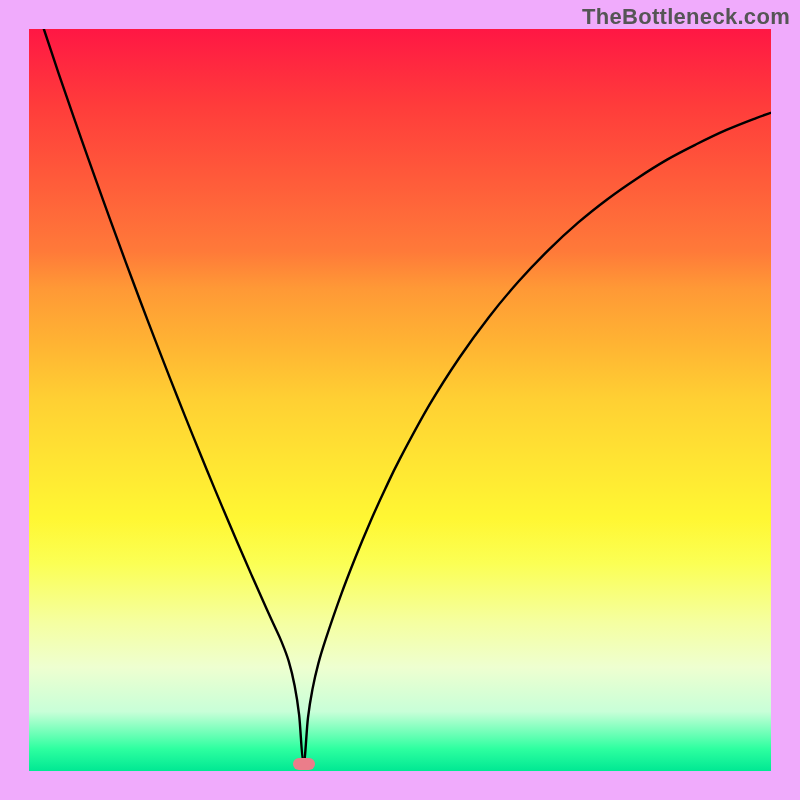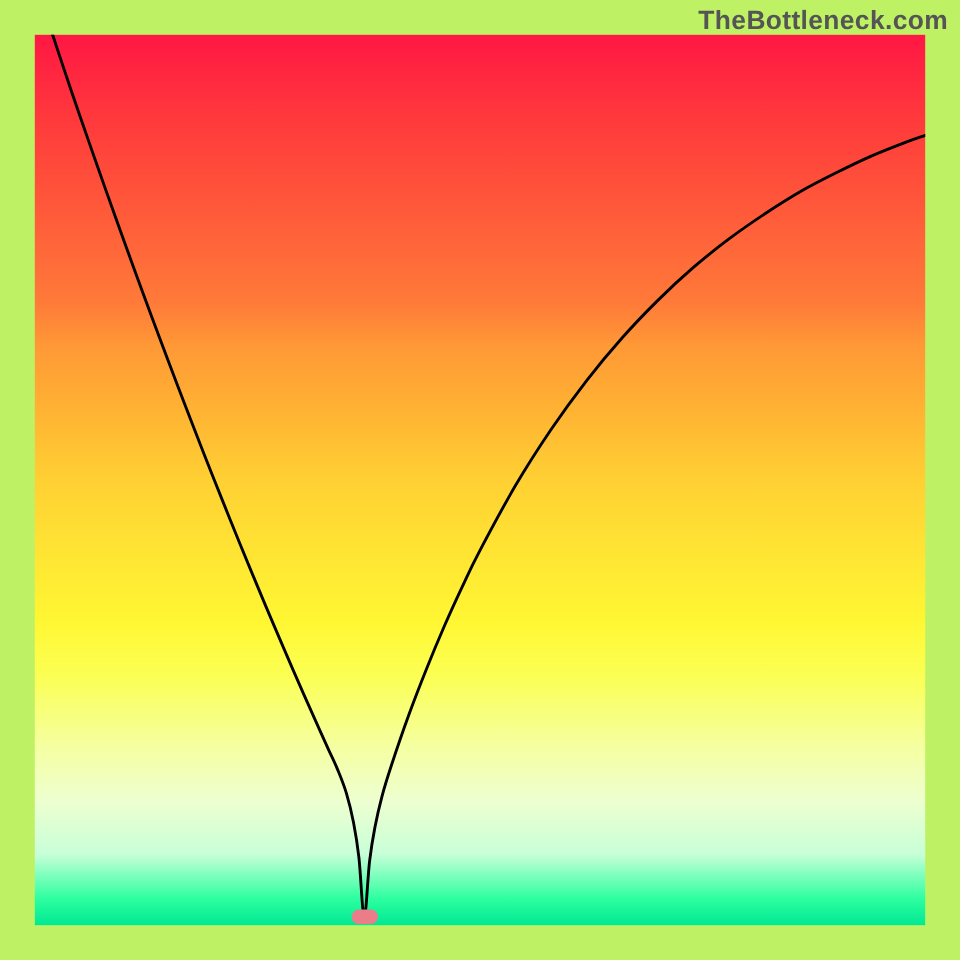--- a/index.html
+++ b/index.html
@@ -1,21 +1,21 @@
 <!DOCTYPE html>
 <html><head>
 <meta charset="utf-8">
 <style>
   * { margin: 0; padding: 0; box-sizing: border-box; }
   html, body { width: 800px; height: 800px; overflow: hidden; background: #000; }
   .frame {
     position: relative;
     width: 800px;
     height: 800px;
-    background: #bef264;
+    background: #f0abfc;
   }
   .plot-area {
     position: absolute;
     left: 29px;
     top: 29px;
     width: 742px;
     height: 742px;
     background: linear-gradient(to bottom,
       #ff1744 0%,
       #ff3b3b 10%,

